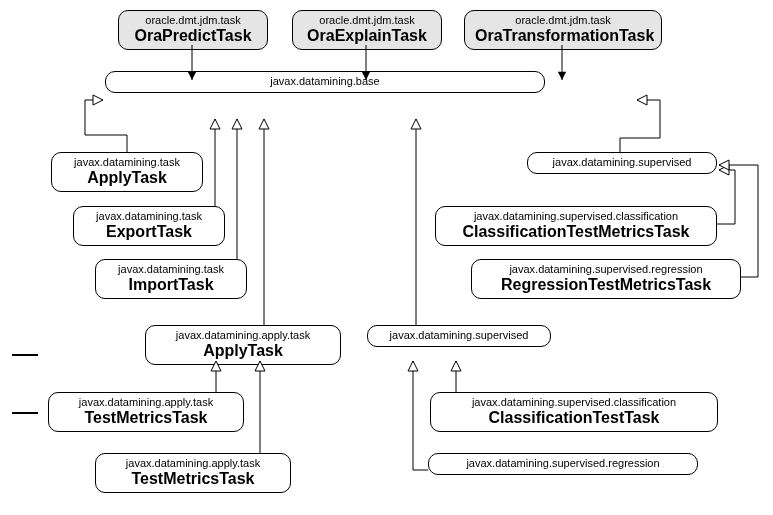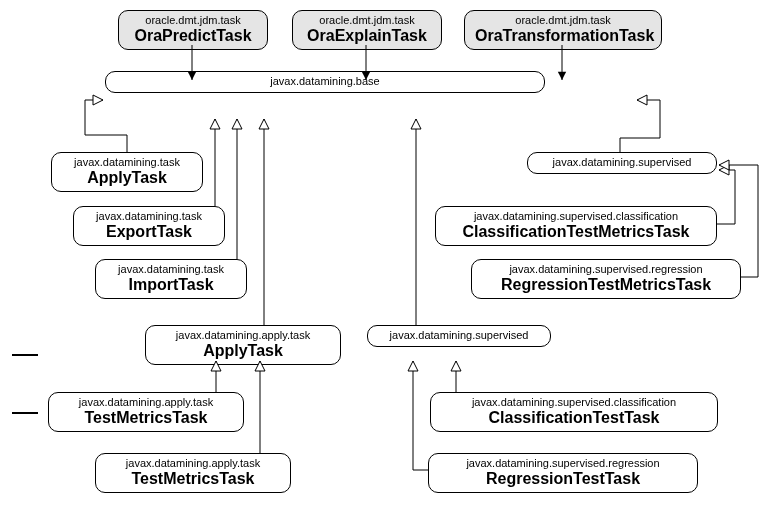--- a/index.html
+++ b/index.html
@@ -82,21 +82,20 @@
 
 <div class="node" style="left:367px; top:325px; width:184px;">
   <div class="pkg">javax.datamining.supervised</div>
 </div>
 <div class="node" style="left:430px; top:392px; width:288px;">
   <div class="pkg">javax.datamining.supervised.classification</div>
   <div class="cls">ClassificationTestTask</div>
 </div>
 <div class="node" style="left:428px; top:453px; width:270px;">
   <div class="pkg">javax.datamining.supervised.regression</div>
-  <div class="cls">RegressionTestTask</div>
 </div>
 
 <div class="node" style="left:527px; top:152px; width:190px;">
   <div class="pkg">javax.datamining.supervised</div>
 </div>
 <div class="node" style="left:435px; top:206px; width:282px;">
   <div class="pkg">javax.datamining.supervised.classification</div>
   <div class="cls">ClassificationTestMetricsTask</div>
 </div>
 <div class="node" style="left:471px; top:259px; width:270px;">

